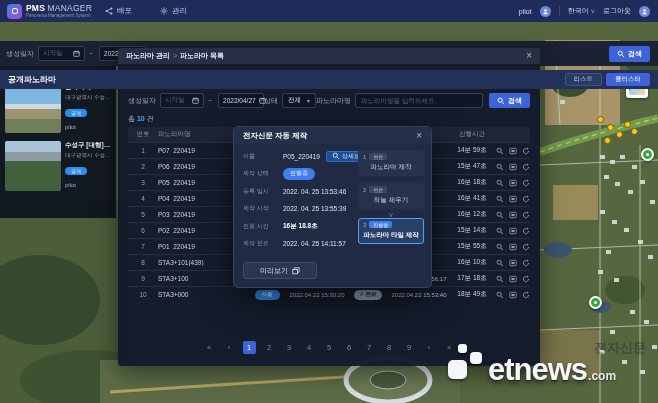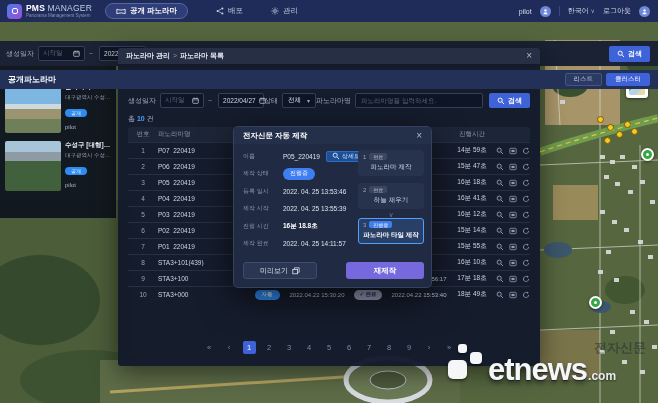--- a/index.html
+++ b/index.html
@@ -240,28 +240,20 @@
   <div class="brand">
     <span class="logo">
         <i></i>
       </span>
     <span class="brand-text">
       <div class="brand-main"><b>PMS</b> <span>MANAGER</span></div>
       <div class="brand-sub">Panorama Management System</div>
     </span>
   </div>
   <div class="topnav">
-    <span class="nav-pill">
-      <span class="icn">
-          <svg width="10" height="7" viewBox="0 0 12 8">
-            <path d="M1 1.3 C4 2.6 8 2.6 11 1.3 V6.7 C8 5.4 4 5.4 1 6.7 Z" fill="none" stroke="currentColor"></path>
-          </svg>
-        </span>
-      <span>공개 파노라마</span>
-    </span>
     <span class="nav-item">
       <span class="icn">
           <svg width="8" height="8" viewBox="0 0 10 10">
             <g fill="currentColor">
               <circle cx="2" cy="5" r="1.3"></circle>
               <circle cx="8" cy="1.8" r="1.3"></circle>
               <circle cx="8" cy="8.2" r="1.3"></circle>
             </g>
             <g stroke="currentColor" stroke-width=".9">
               <line x1="2.8" y1="4.5" x2="7.2" y2="2.2"></line>
@@ -833,21 +825,20 @@
     <div class="modal-btns">
       <span class="btn-preview">
         <span>미리보기</span>
         <span class="icn">
             <svg width="8" height="8" viewBox="0 0 10 10">
               <rect x="1" y="3" width="6" height="5.5" fill="none" stroke="currentColor"></rect>
               <path d="M3 3V1h6v5.5H7" fill="none" stroke="currentColor"></path>
             </svg>
           </span>
       </span>
-      <span class="btn-rebuild">재제작</span>
     </div>
   </div>
 </div>
 
 <div class="watermark">
   <span class="wm-logo">
       <i class="wm-sq1"></i>
       <i class="wm-sq2"></i>
       <i class="wm-sq3"></i>
     </span>

